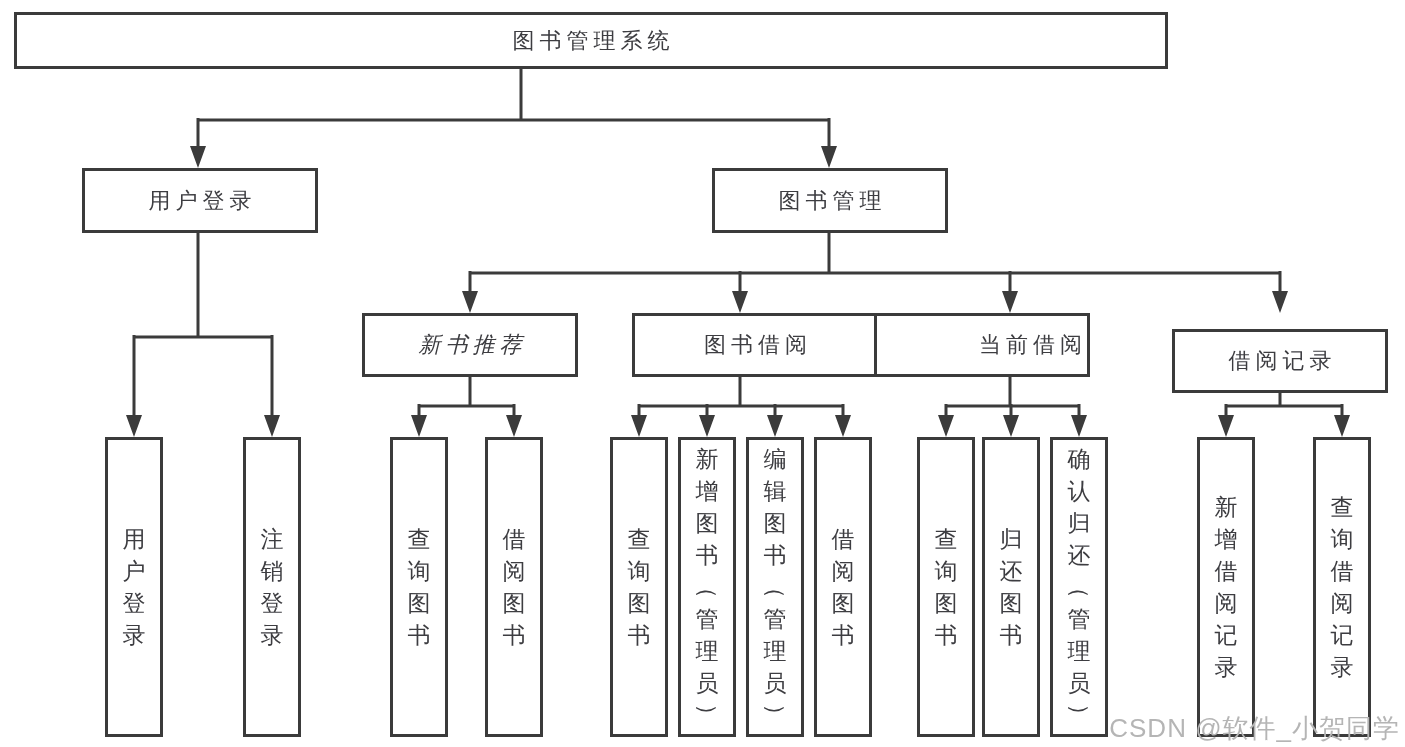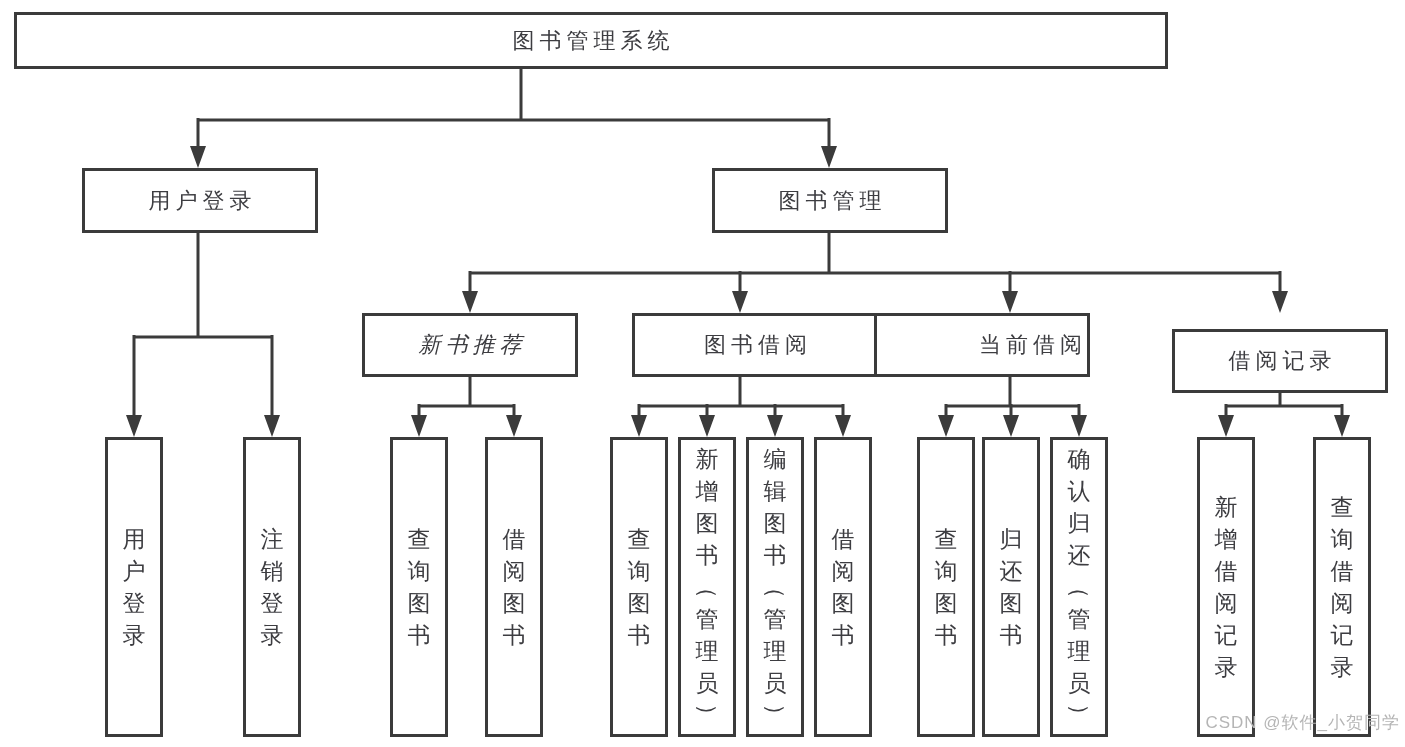--- a/index.html
+++ b/index.html
@@ -52,21 +52,21 @@
     font-size: 23px;
     text-align: center;
     color: var(--text);
   }
   .vch.rot { transform: rotate(90deg); }
   #watermark {
     position: absolute;
     top: 711px;
     right: 5px;
     z-index: 6;
-    font-size: 17px;
+    font-size: 26px;
     letter-spacing: 1px;
     color: var(--wm);
     white-space: nowrap;
   }
 </style>
 </head>
 <body>
 
 <div id="canvas">
 

